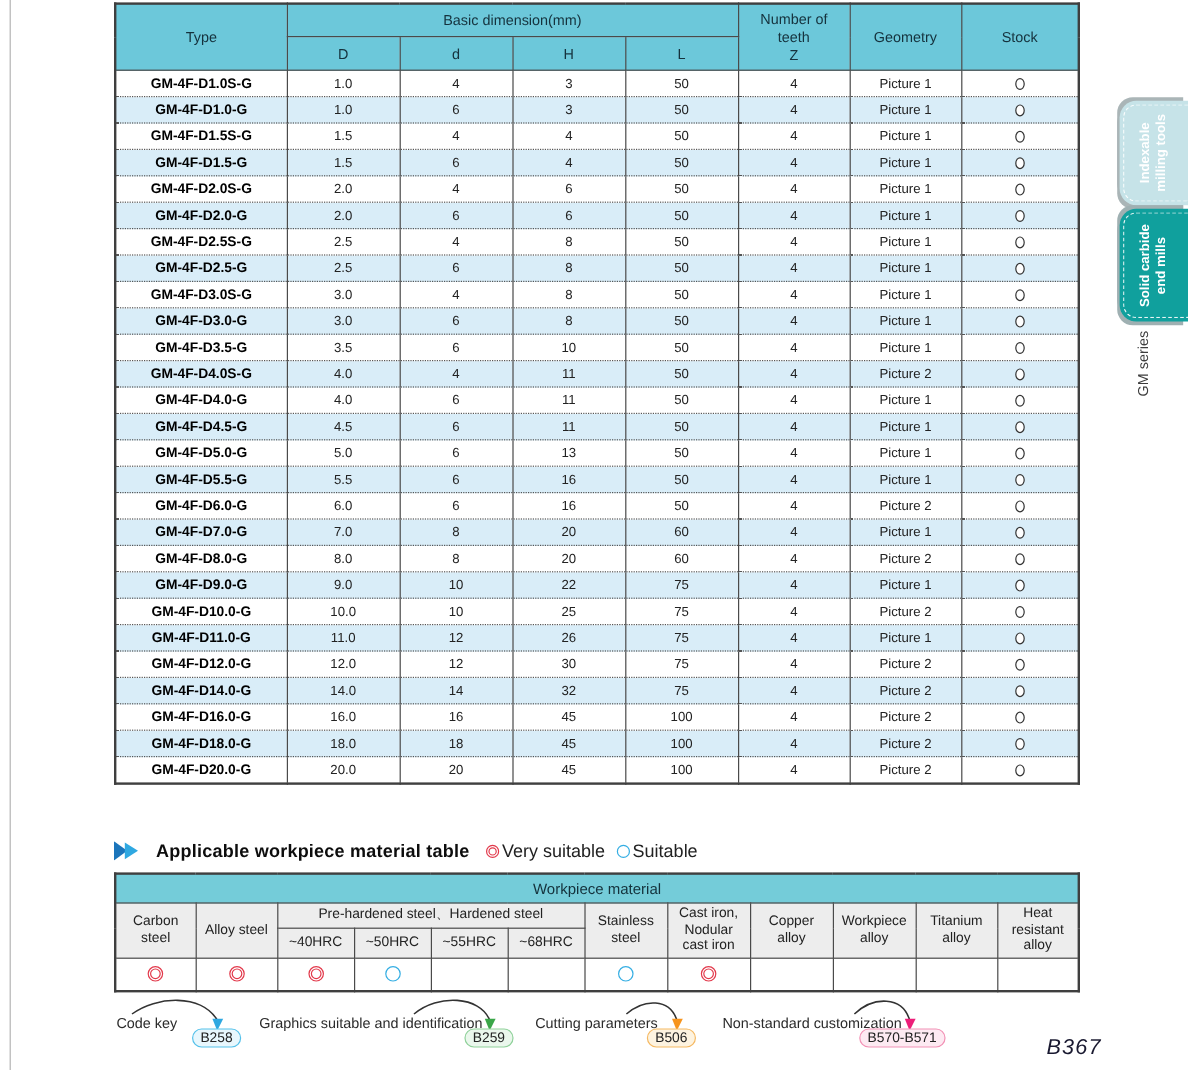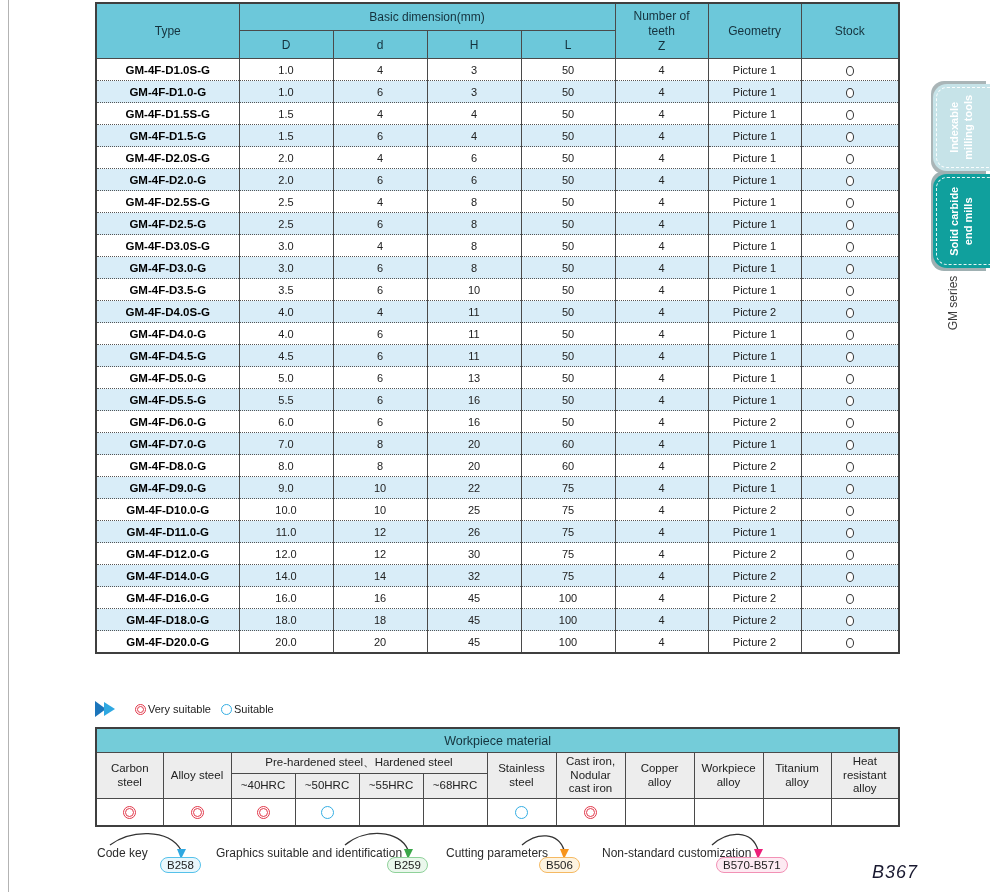--- a/index.html
+++ b/index.html
@@ -28,21 +28,21 @@
                 font-size:11.5px;color:#111;}
   .stock-legend .item{margin-left:16px;}
   .dot-filled{display:inline-block;width:9px;height:9px;border-radius:50%;background:#000;
               vertical-align:-1px;margin-right:5px;}
   .dot-open{display:inline-block;width:9px;height:9px;border-radius:50%;border:1px solid #444;
             background:#fff;vertical-align:-1px;margin-right:5px;box-sizing:border-box;}
 
   
   .section-head{position:absolute;left:95px;top:698px;display:flex;align-items:center;height:22px;}
   .section-title{font-size:15px;font-weight:bold;color:#0d0d0d;margin-left:9px;letter-spacing:.2px;}
-  .suit-legend{display:flex;align-items:center;margin-left:14px;font-size:11px;color:#222;}
+  .suit-legend{display:flex;align-items:center;margin-left:14px;font-size:15px;color:#222;}
   .suit-legend .li{display:flex;align-items:center;margin-right:10px;}
   .sym-very{display:inline-block;width:11px;height:11px;border:1.5px solid #e2394b;
             border-radius:50%;position:relative;box-sizing:border-box;vertical-align:middle;}
   .sym-very::after{content:"";position:absolute;inset:1px;border:1.2px solid #e2394b;border-radius:50%;}
   .sym-suit{display:inline-block;width:11px;height:11px;border:1.5px solid #35aee3;
             border-radius:50%;box-sizing:border-box;vertical-align:middle;}
   .suit-legend .sym-very,.suit-legend .sym-suit{margin-right:2px;}
   .sym-lg{width:13px;height:13px;}
 
   
@@ -392,20 +392,21 @@
         </tr>
       </tbody>
   </table>
 
 
   <div class="section-head">
     <svg width="26" height="16" viewBox="0 0 26 16">
       <path d="M0,0 L11,8 L0,16 Z" fill="#1b75bb"></path>
       <path d="M9,1 L20,8 L9,15 Z" fill="#2fa8e1"></path>
     </svg>
+    <span class="section-title">Applicable workpiece material table</span>
     <span class="suit-legend">
       <span class="li">
           <span class="sym-very"></span>
           <span>Very suitable</span>
         </span>
       <span class="li">
           <span class="sym-suit"></span>
           <span>Suitable</span>
         </span>
     </span>

